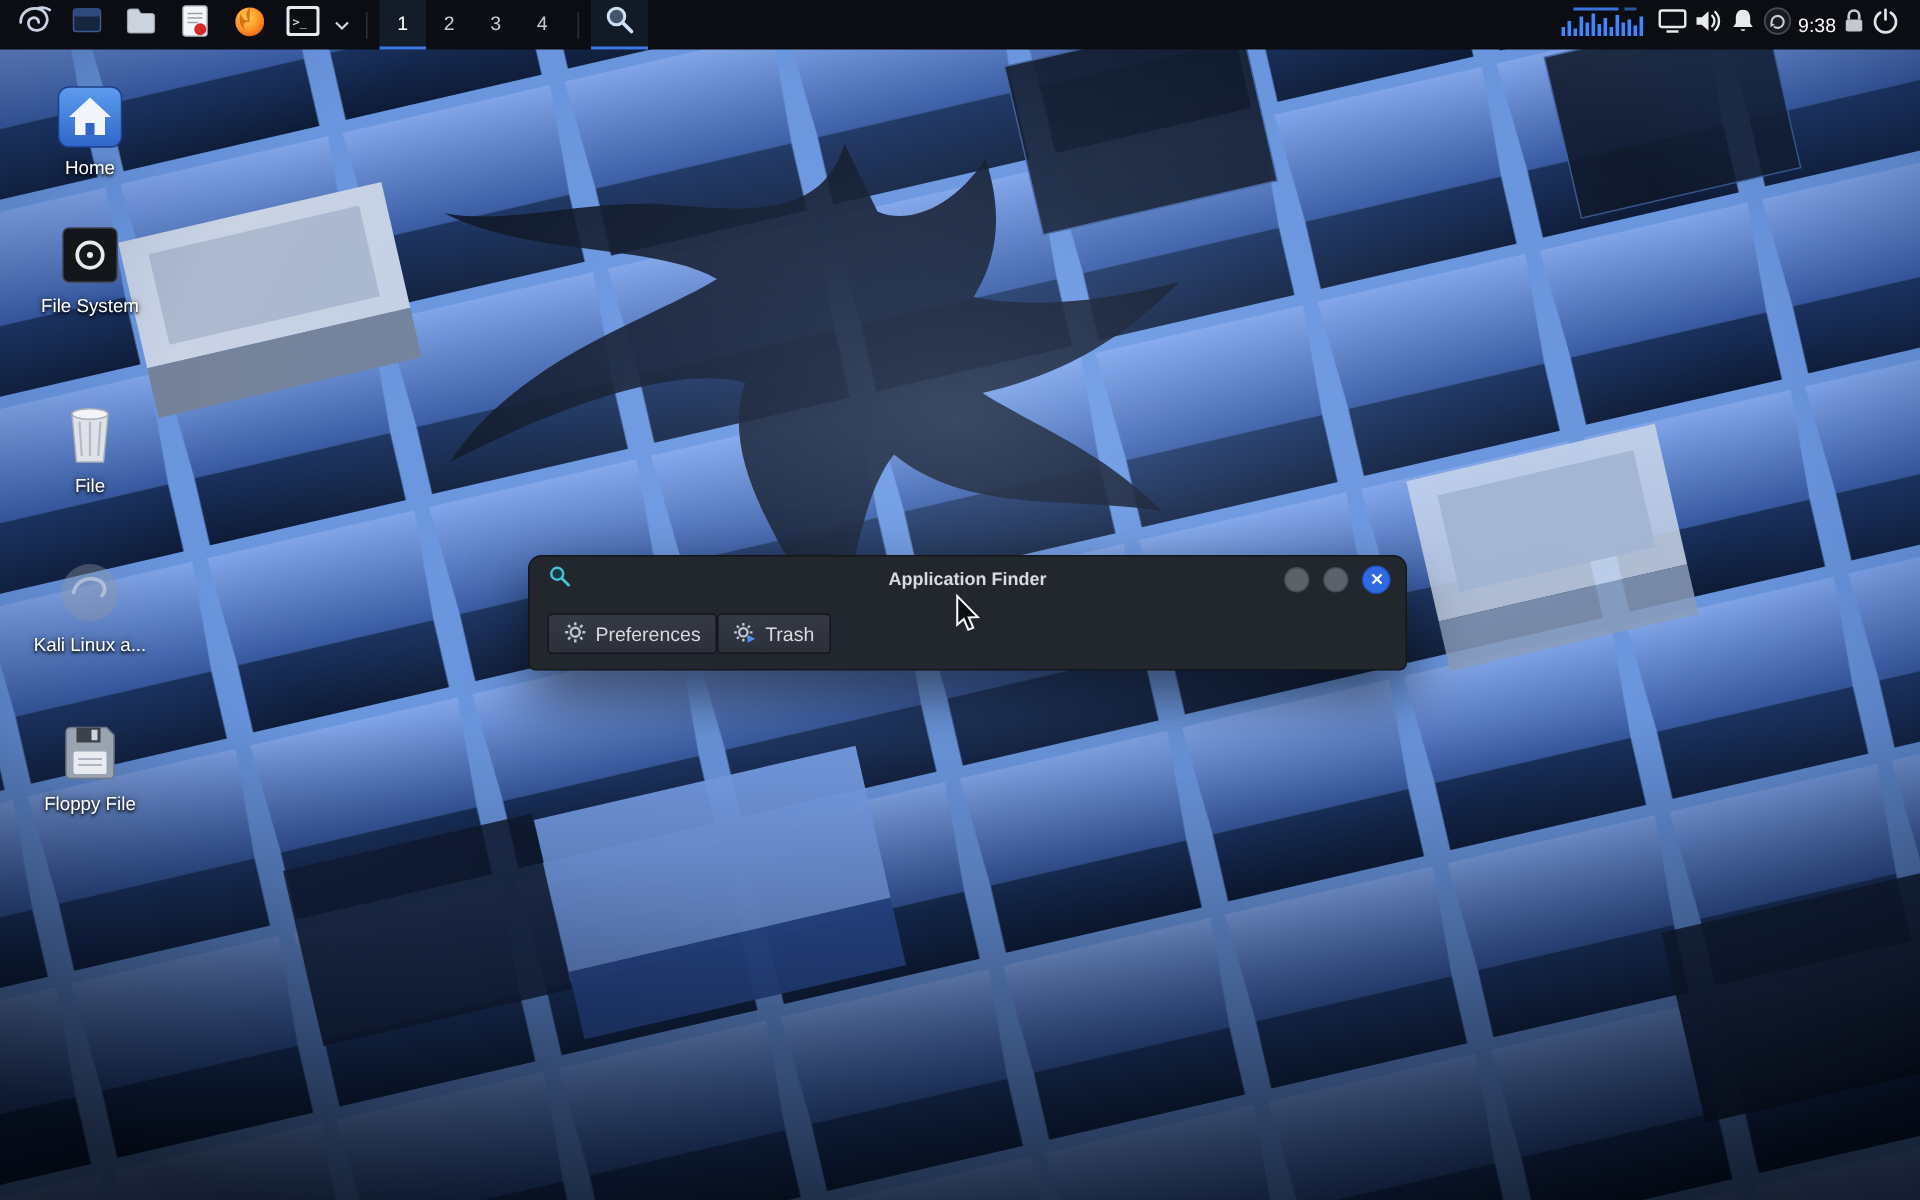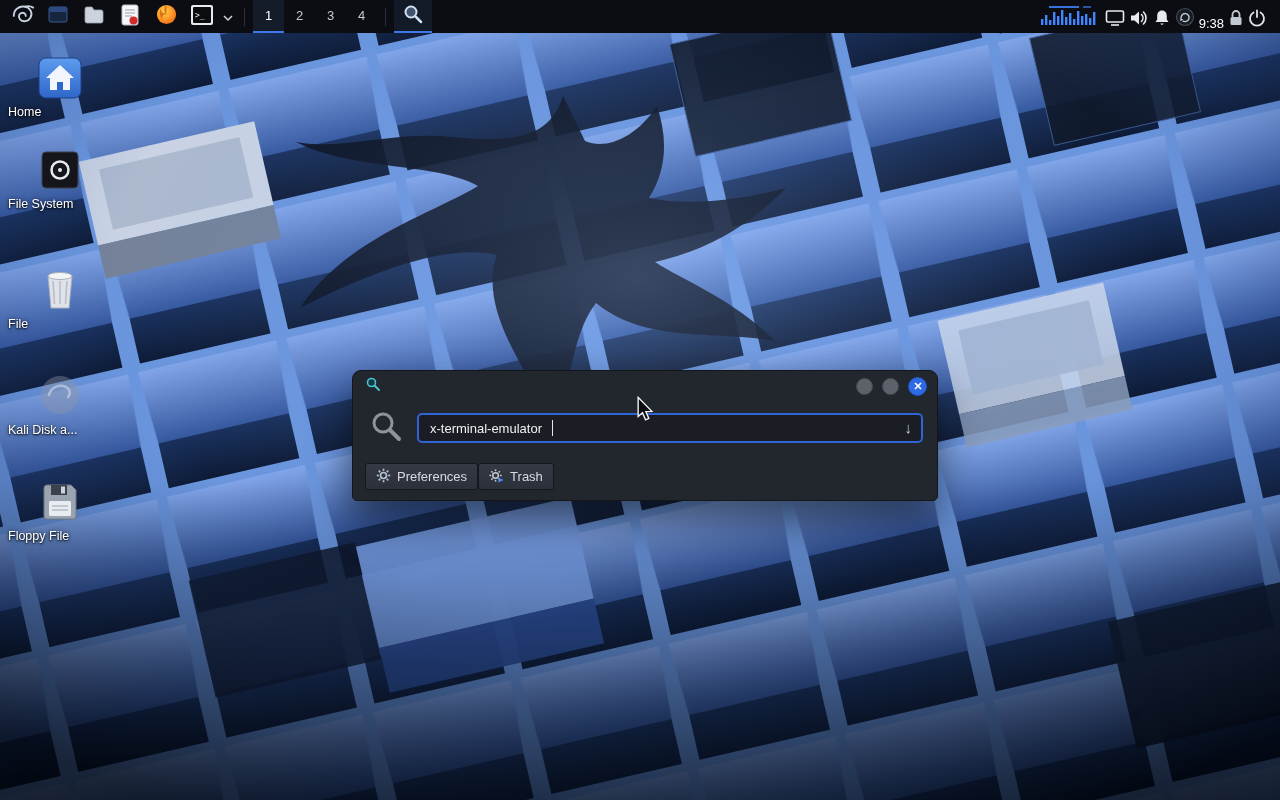--- a/index.html
+++ b/index.html
@@ -16,25 +16,25 @@
   .kali{width:34px}
   .launcher{width:36px}
   .chev{width:16px}
   .sep{width:1px;height:18px;background:#2b303a;margin:0 8px}
   .ws{width:31px;height:33px;display:flex;align-items:center;justify-content:center;
       font-size:13px;color:#c6cad2;box-sizing:border-box;border-bottom:2px solid transparent}
   .ws.active{color:#fff;border-bottom:2px solid #3d77e8;background:#141b29}
   .task{width:38px;height:33px;display:flex;align-items:center;justify-content:center;
         border-bottom:2px solid #3d77e8;background:#131a27;box-sizing:border-box}
   .spacer{flex:1}
-  .tray{display:flex;align-items:flex-end;gap:4px;padding-right:14px}
+  .tray{display:flex;align-items:center;gap:4px;padding-right:14px}
   .clock{font-size:13px;color:#fff}
 
   
-  .dicon{position:absolute;left:8px;width:104px;z-index:5;cursor:default}
+  .dicon{position:absolute;left:8px;width:104px;text-align:center;z-index:5;cursor:default}
   .dicon .ic{height:48px;display:flex;align-items:flex-end;justify-content:center}
   .dicon .lbl{margin-top:5px;font-size:12.5px;color:#fff;
               text-shadow:0 1px 2px rgba(0,0,0,.95),0 0 4px rgba(0,0,0,.7)}
 
   
   .dialog{position:absolute;left:352px;top:370px;width:586px;z-index:20;
           background:#22262d;border:1px solid #14161a;border-radius:9px 9px 5px 5px;
           box-shadow:0 18px 40px rgba(0,0,0,.55);box-sizing:border-box;padding-bottom:10px}
   .titlebar{height:30px;display:flex;align-items:center;padding:0 10px 0 12px;position:relative}
   .title{position:absolute;left:0;right:0;text-align:center;font-weight:bold;
@@ -329,21 +329,21 @@
   <div class="lbl">File</div>
 </div>
 
 <div class="dicon" style="top:370px">
   <div class="ic">
     <svg width="46" height="46" viewBox="0 0 46 46">
         <circle cx="23" cy="23" r="19" fill="#8e97a6" opacity="0.4"></circle>
         <path d="M12,23 C14,15 22,12 29,15 C33,17 34,22 31,25" stroke="#e3e7ee" opacity="0.5" stroke-width="2.5" fill="none" stroke-linecap="round"></path>
       </svg>
   </div>
-  <div class="lbl">Kali Disk a...</div>
+  <div class="lbl">Kali Linux a...</div>
 </div>
 
 <div class="dicon" style="top:476px">
   <div class="ic">
     <svg width="44" height="44" viewBox="0 0 44 44">
         <path d="M6,8 a3,3 0 0 1 3,-3 h24 l5,5 v26 a3,3 0 0 1 -3,3 h-26 a3,3 0 0 1 -3,-3 z" fill="#9aa3b0" stroke="#6e7683"></path>
         <rect x="13" y="5" width="16" height="10" fill="#3c424c"></rect>
         <rect x="23" y="6.5" width="4" height="7" fill="#cfd4dc"></rect>
         <rect x="11" y="21" width="22" height="15" rx="1.5" fill="#e8ebf0"></rect>
         <line x1="14" y1="26" x2="30" y2="26" stroke="#9aa3b0"></line>
@@ -354,45 +354,33 @@
 </div>
 
 <div class="dialog">
   <div class="titlebar">
     <span>
       <svg width="16" height="16" viewBox="0 0 16 16">
           <circle cx="6.5" cy="6.5" r="4" fill="#123d46" stroke="#49c0d4" stroke-width="1.6"></circle>
           <line x1="9.8" y1="9.8" x2="14" y2="14" stroke="#49c0d4" stroke-width="2" stroke-linecap="round"></line>
         </svg>
     </span>
+    <span class="title">Application Finder</span>
     <span class="winbtns">
       <span class="wbtn"></span>
       <span class="wbtn"></span>
       <span class="wbtn close">
         <svg width="8" height="8">
             <line x1="1" y1="1" x2="7" y2="7" stroke="#fff" stroke-width="1.6"></line>
             <line x1="7" y1="1" x2="1" y2="7" stroke="#fff" stroke-width="1.6"></line>
           </svg>
       </span>
     </span>
   </div>
 
-  <div class="body-row">
-    <span>
-      <svg width="34" height="34" viewBox="0 0 34 34">
-          <circle cx="14" cy="14" r="9" fill="none" stroke="#8d939d" stroke-width="3"></circle>
-          <line x1="21" y1="21" x2="30" y2="30" stroke="#8d939d" stroke-width="4" stroke-linecap="round"></line>
-        </svg>
-    </span>
-    <div class="field">
-      <span class="val">x-terminal-emulator</span>
-      <span class="caret"></span>
-      <span class="combo-arrow">↓</span>
-    </div>
-  </div>
 
   <div class="btn-row">
     <div class="gbtn">
       <span>
         <svg width="15" height="15" viewBox="0 0 16 16">
             <g stroke="#b9c3d2" stroke-width="1.8">
               <circle cx="8" cy="8" r="3.2" fill="none"></circle>
               <line x1="8" y1="0.8" x2="8" y2="3"></line>
               <line x1="8" y1="13" x2="8" y2="15.2"></line>
               <line x1="0.8" y1="8" x2="3" y2="8"></line>

